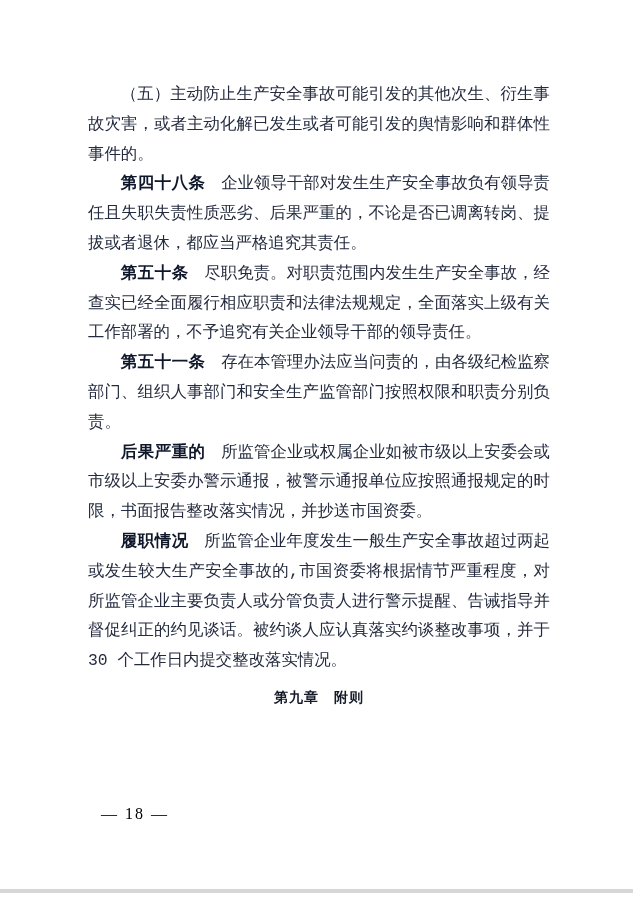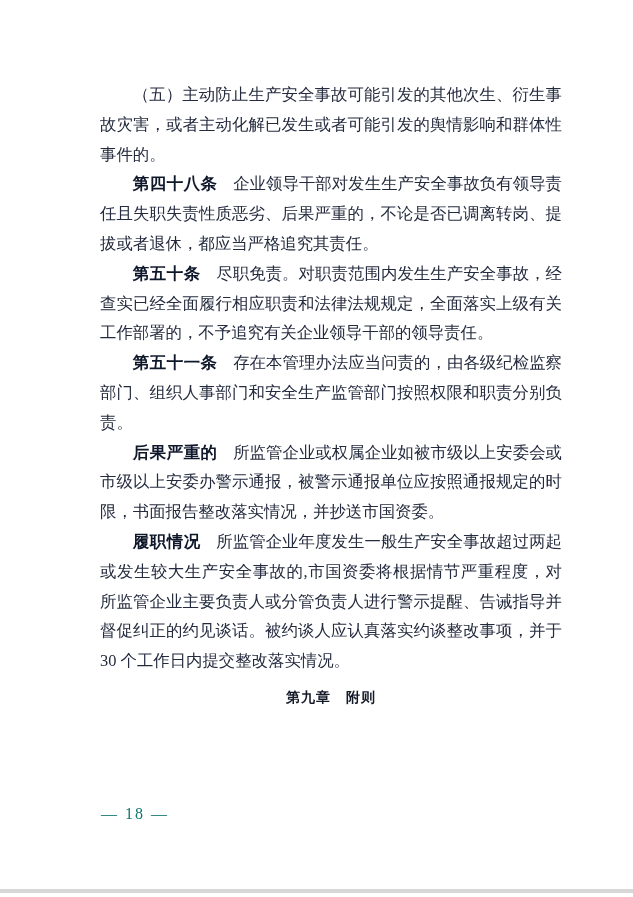--- a/index.html
+++ b/index.html
@@ -6,27 +6,28 @@
   .page {
     position: relative;
     width: 633px;
     height: 897px;
     background: #ffffff;
     overflow: hidden;
     font-family: "Liberation Serif", "DejaVu Serif", serif;
   }
   .content {
     position: absolute;
-    left: 100px;
+    left: 88px;
     top: 80px;
     width: 462px;
     color: #242b3e;
     font-size: 16.4px;
     line-height: 29.8px;
     text-align: justify;
+    font-family: Liberation Mono, monospace;
   }
   .para {
     margin: 0;
     padding: 0;
     text-indent: 2em;
   }
   .art-head {
     font-weight: 700;
     color: #0f172a;
     margin-right: 0.95em;
@@ -40,21 +41,21 @@
     line-height: 32px;
     font-weight: 700;
     color: #151a28;
     letter-spacing: 1px;
   }
   .footer {
     position: absolute;
     left: 101px;
     top: 805px;
     font-size: 16px;
-    color: #0f766e;
+    color: #000000;
     letter-spacing: 2px;
     white-space: nowrap;
   }
   .scan-edge {
     position: absolute;
     left: 0;
     top: 889px;
     width: 633px;
     height: 4px;
     background: #d7d7d8;

